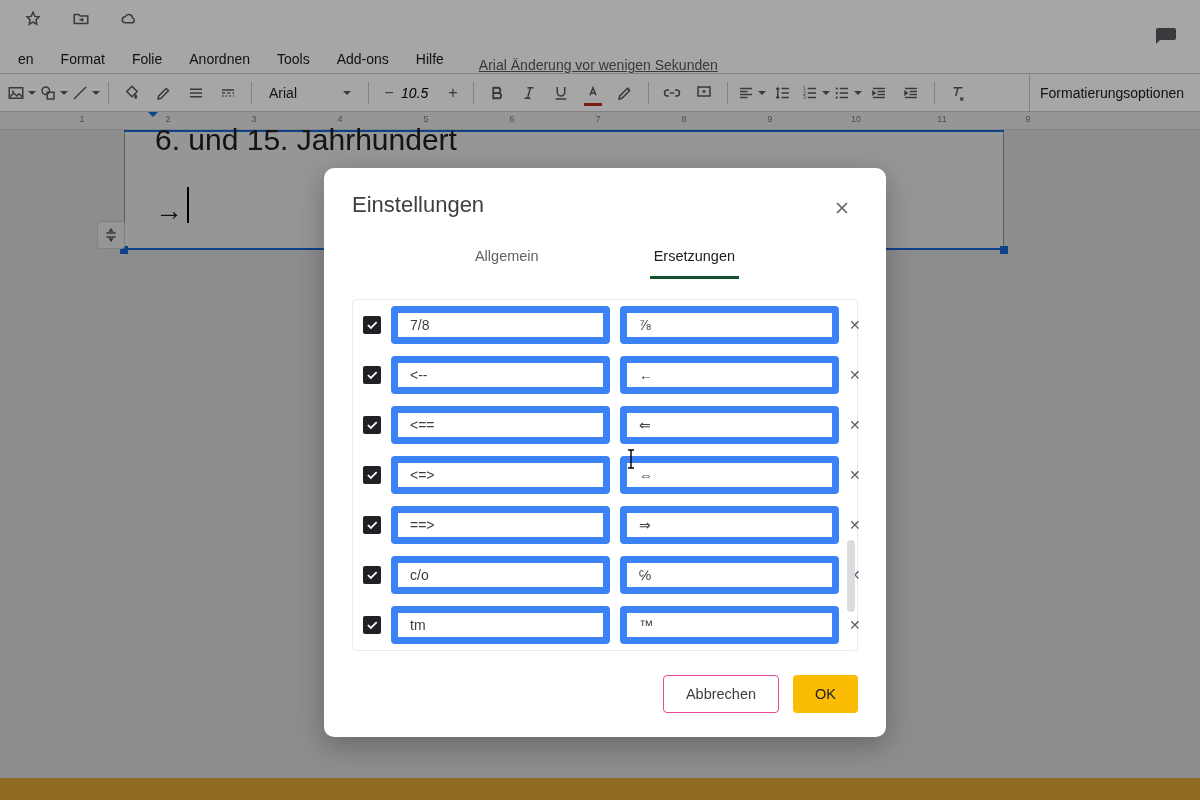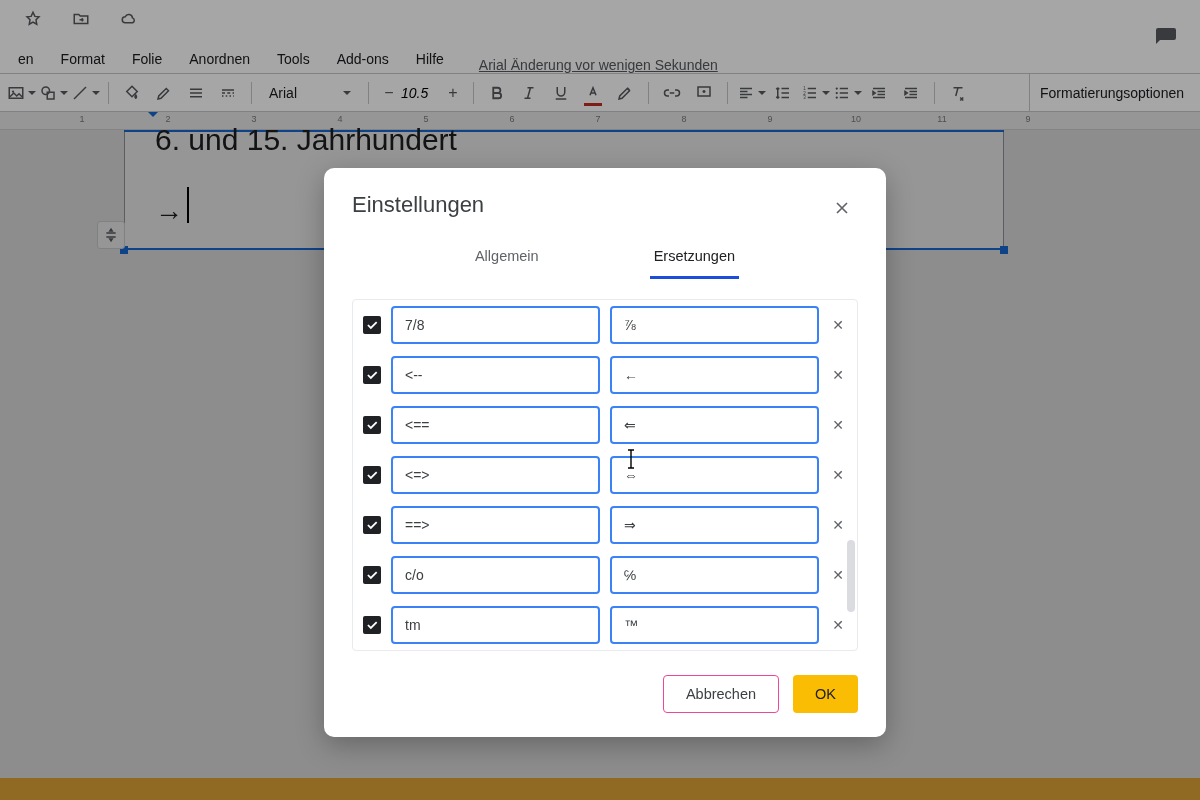--- a/index.html
+++ b/index.html
@@ -49,29 +49,29 @@
   .bottom-bar { position:absolute; left:0; right:0; bottom:0; height:22px; background:#f6b63b; }
 
   
   .modal { position:absolute; z-index:10; left:324px; top:168px; width:562px; background:#fff; border-radius:10px; box-shadow:0 8px 28px rgba(0,0,0,0.28); display:flex; flex-direction:column; font-family:"Google Sans",Arial,sans-serif; }
   .modal-header { padding:24px 28px 8px; display:flex; align-items:flex-start; }
   .modal-title { font-size:22px; color:#3c4043; font-weight:400; }
   .modal-close { margin-left:auto; color:#5f6368; cursor:pointer; width:32px; height:32px; display:flex; align-items:center; justify-content:center; border-radius:50%; }
   .modal-close svg { width:20px; height:20px; }
   .tabs { display:flex; justify-content:center; gap:68px; padding:6px 0 0; }
   .tab { font-size:14.5px; color:#5f6368; padding:10px 4px 12px; cursor:pointer; font-weight:500; }
-  .tab.active { color:#202124; border-bottom:3px solid #1d4ed8;margin-left:39px; }
+  .tab.active { color:#202124; border-bottom:3px solid #14532d;margin-left:39px; }
   .modal-body { padding:20px 28px 6px; }
   .auto-row { display:flex; align-items:center; gap:12px; font-size:14.5px; color:#3c4043; margin-bottom:14px; }
   .chk { width:18px; height:18px; background:#202124; border-radius:2px; display:flex; align-items:center; justify-content:center; cursor:pointer; }
   .chk svg { width:14px; height:14px; stroke:#fff; stroke-width:3; fill:none; }
   .sub-table { position:relative; border:1px solid #e8eaed; border-radius:4px; padding:0; }
   .sub-row { display:flex; align-items:center; gap:10px; padding:6px 10px; }
   .sub-row .chk { flex:0 0 18px; }
-  .sub-input { flex:1 1 0; height:38px; border:2px solid #3b82f6; border-radius:4px; padding:0 12px; font-size:14px; color:#3c4043; background:#fff; font-family:Arial; }
+  .sub-input { flex:1 1 0; height:38px; border:7px solid #3b82f6; border-radius:4px; padding:0 12px; font-size:14px; color:#3c4043; background:#fff; font-family:Arial; }
   .del-x { width:28px; display:flex; justify-content:center; color:#5f6368; cursor:pointer; font-size:14px; }
   .scroll-thumb { position:absolute; right:2px; top:240px; width:8px; height:72px; background:#dadce0; border-radius:4px; }
   .textcursor { position:absolute; pointer-events:none; }
   .modal-footer { padding:18px 28px 24px; display:flex; justify-content:flex-end; gap:14px; }
   .btn { height:38px; padding:0 22px; border-radius:4px; font-size:14.5px; font-weight:500; cursor:pointer; display:flex; align-items:center; }
   .btn-secondary { background:#fff; border:1px solid #ec4899; color:#3c4043; }
   .btn-primary { background:#fbbc04; color:#202124; border:none; }
 </style>
 </head>
 <body>

